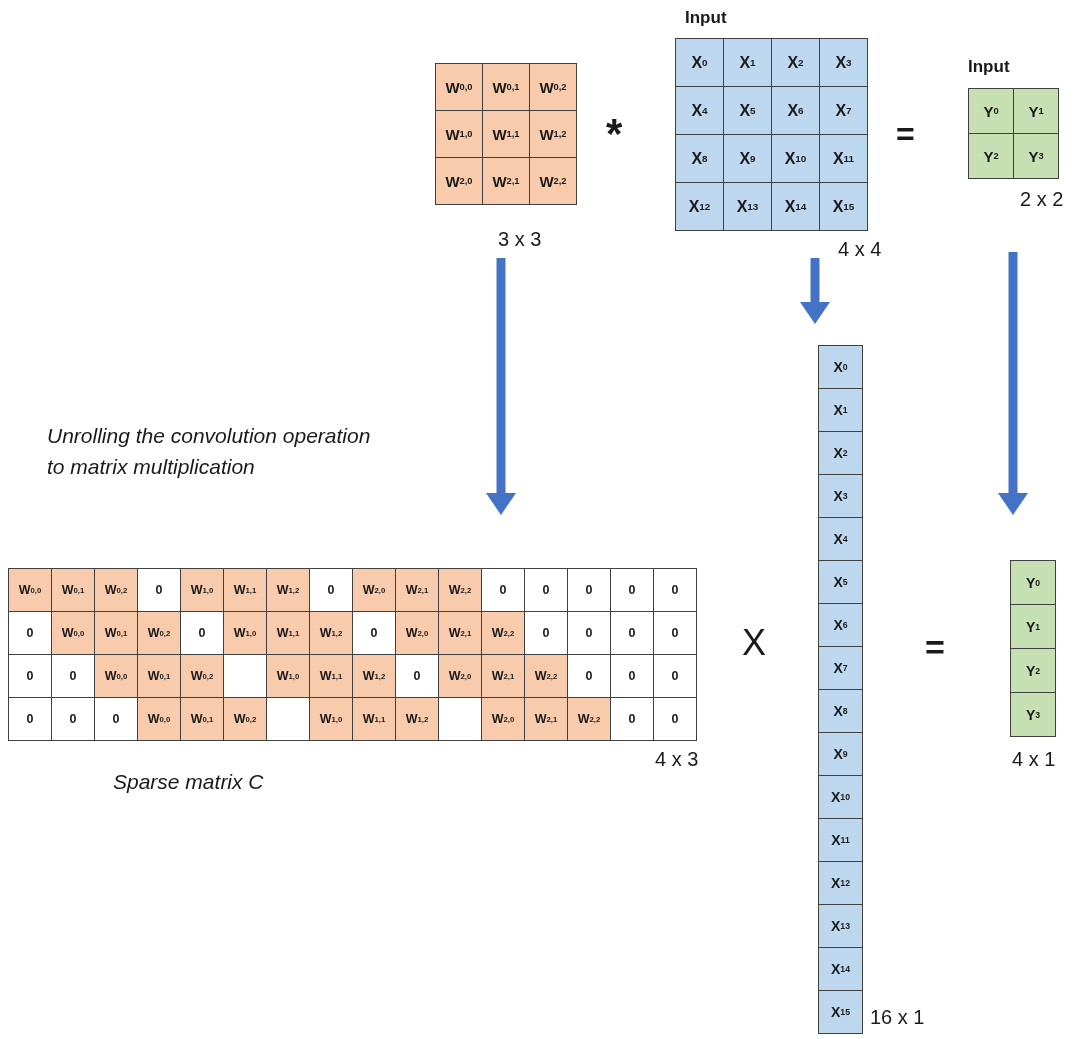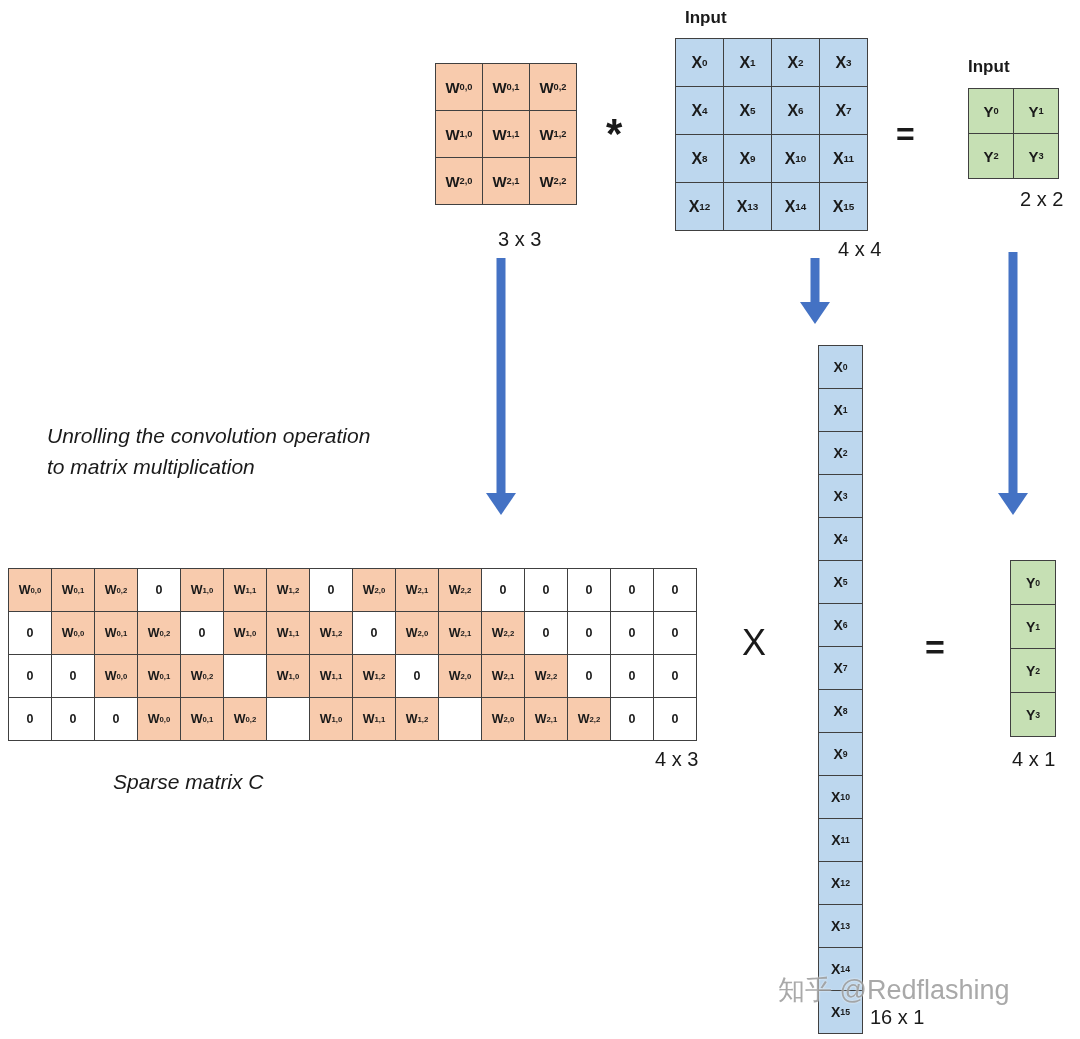--- a/index.html
+++ b/index.html
@@ -277,15 +277,14 @@
       </div>
       <div class="mrow">
         <div class="mcell filled">Y<sub>2</sub></div>
       </div>
       <div class="mrow">
         <div class="mcell filled">Y<sub>3</sub></div>
       </div>
     </div>
   <div class="dims" style="left:1012px; top:748px;">4 x 1</div>
 
-  <div class="watermark" style="left:778px; top:972px;">知乎 @Redflashing</div>
 
 </div>
 
 </body></html>

